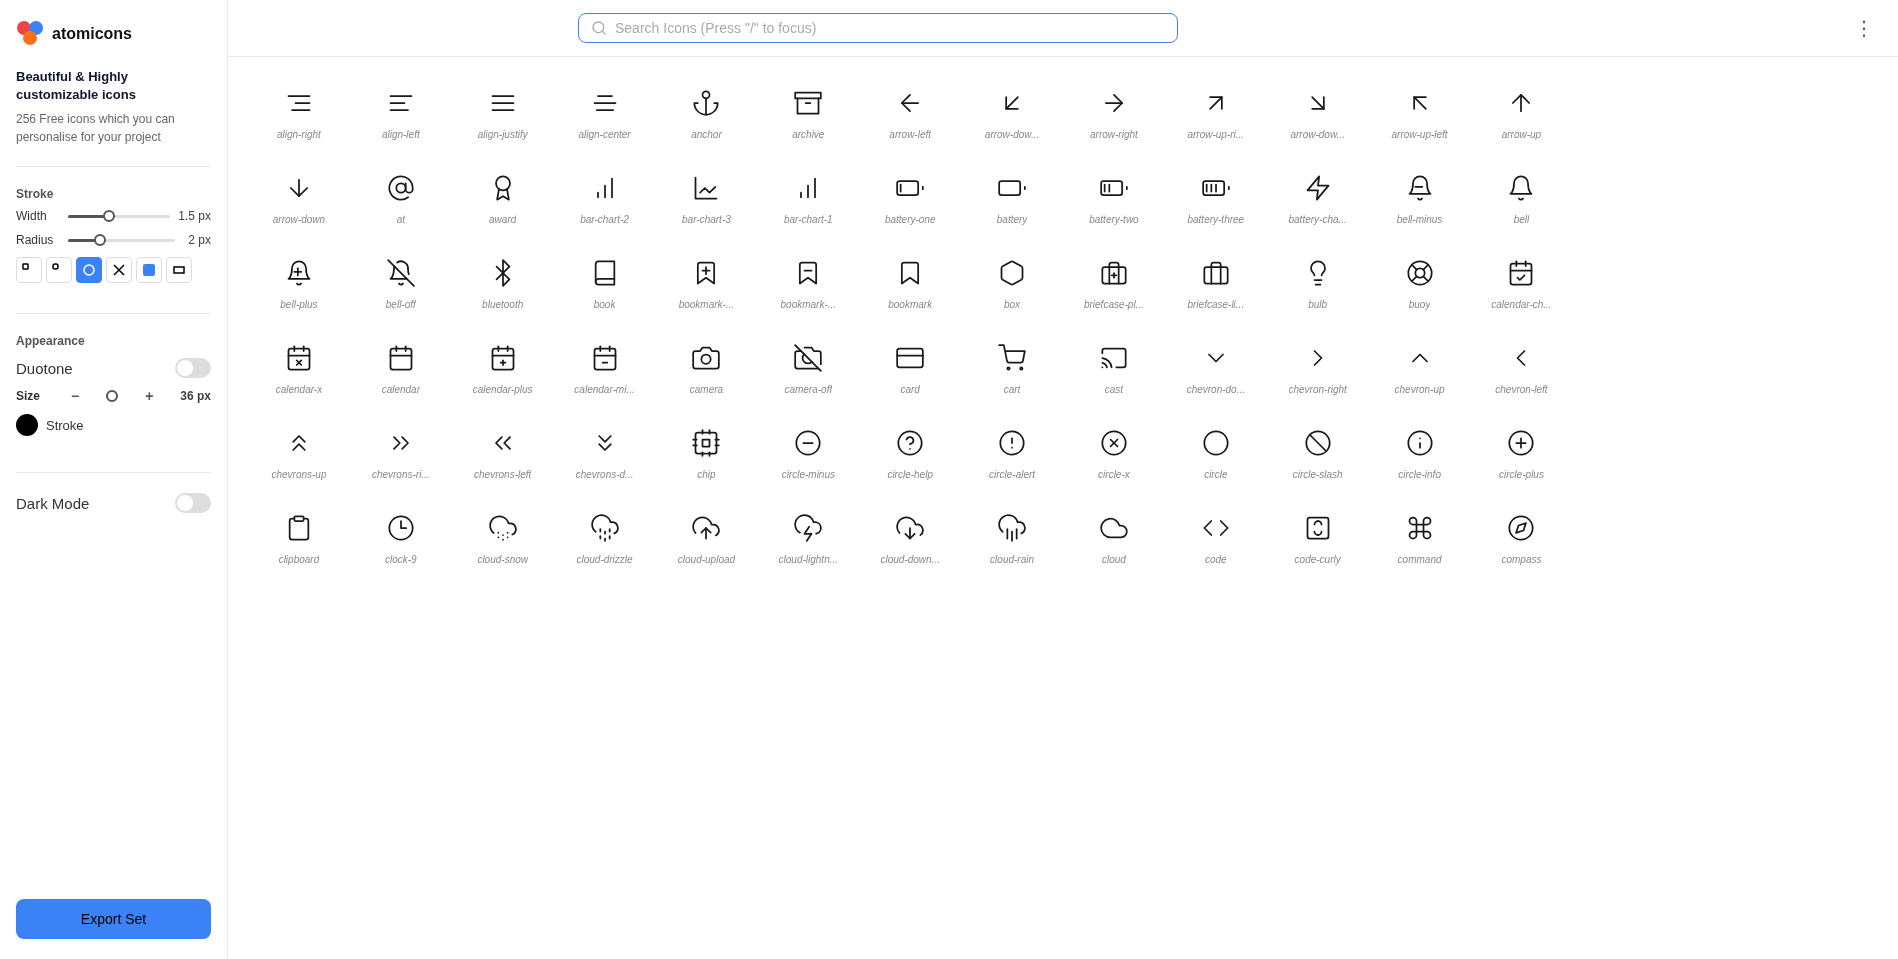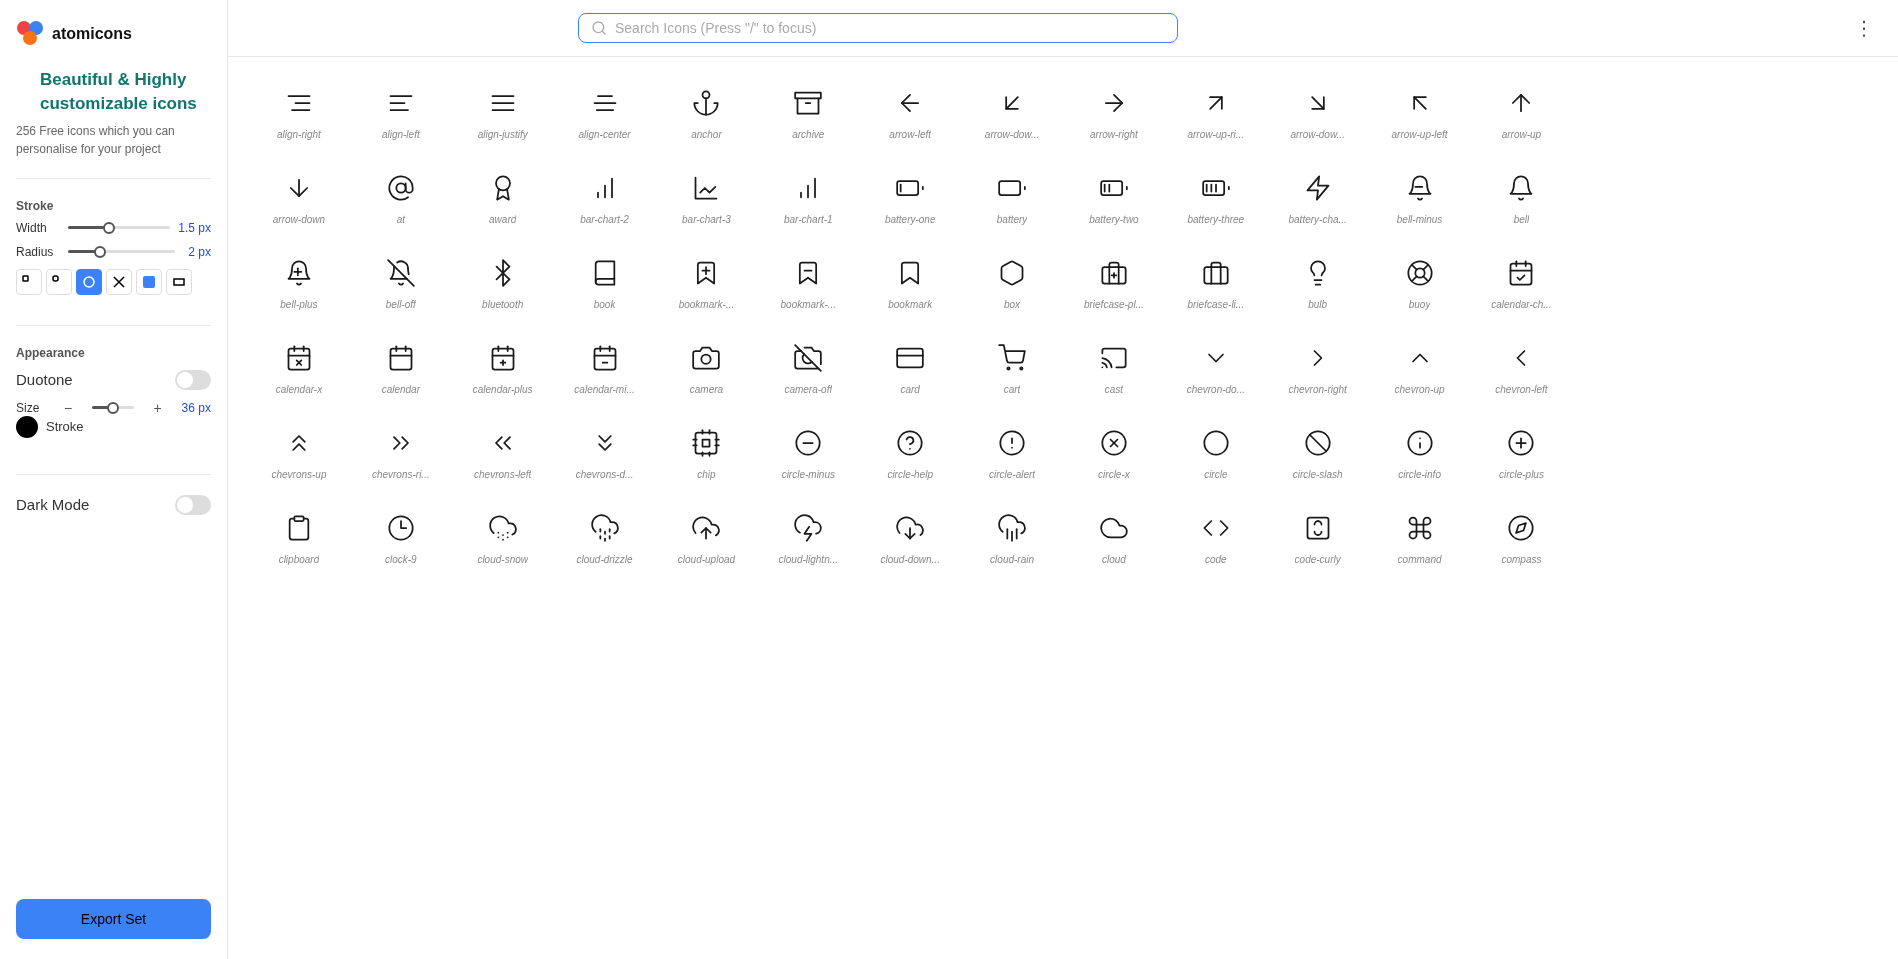--- a/index.html
+++ b/index.html
@@ -25,25 +25,24 @@
     .logo-icon {
       width: 28px;
       height: 28px;
     }
     .logo-text {
       font-size: 16px;
       font-weight: 600;
       color: #111;
     }
     .tagline {
-      font-size: 17px;
+      font-size: 13px;
       font-weight: 600;
-      color: #0f766e;
+      color: #0f172a;
       line-height: 1.4;
-      margin-left: 24px;
     }
     .subtitle {
       font-size: 12px;
       color: #666;
       margin-top: 6px;
       line-height: 1.5;
     }
     .section-label {
       font-size: 12px;
       font-weight: 600;
@@ -82,21 +81,21 @@
       top: 50%;
       transform: translateY(-50%);
       width: 12px;
       height: 12px;
       background: #fff;
       border: 2px solid #555;
       border-radius: 50%;
     }
     .control-value {
       font-size: 12px;
-      color: #1d4ed8;
+      color: #404040;
       min-width: 28px;
       text-align: right;
     }
     .style-buttons {
       display: flex;
       gap: 4px;
       margin-bottom: 10px;
     }
     .style-btn {
       width: 26px;
@@ -147,22 +146,23 @@
       left: 2px;
       width: 16px;
       height: 16px;
       background: #fff;
       border-radius: 50%;
       transition: left 0.2s;
     }
     .size-row {
       display: flex;
       align-items: center;
-      gap: 16px;
-      margin-bottom: 0;
+      gap: 23px;
+      margin-bottom: 10px;
+      font-weight: bold;
     }
     .size-label { font-size: 12px; color: #333; width: 28px; }
     .size-minus, .size-plus {
       width: 16px;
       height: 16px;
       cursor: pointer;
       display: flex;
       align-items: center;
       justify-content: center;
       font-size: 14px;

